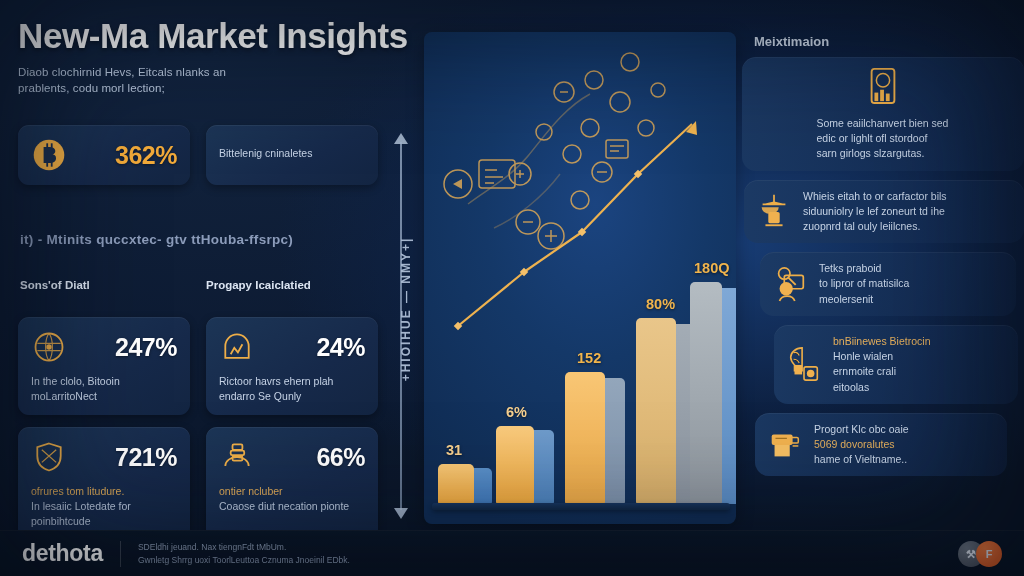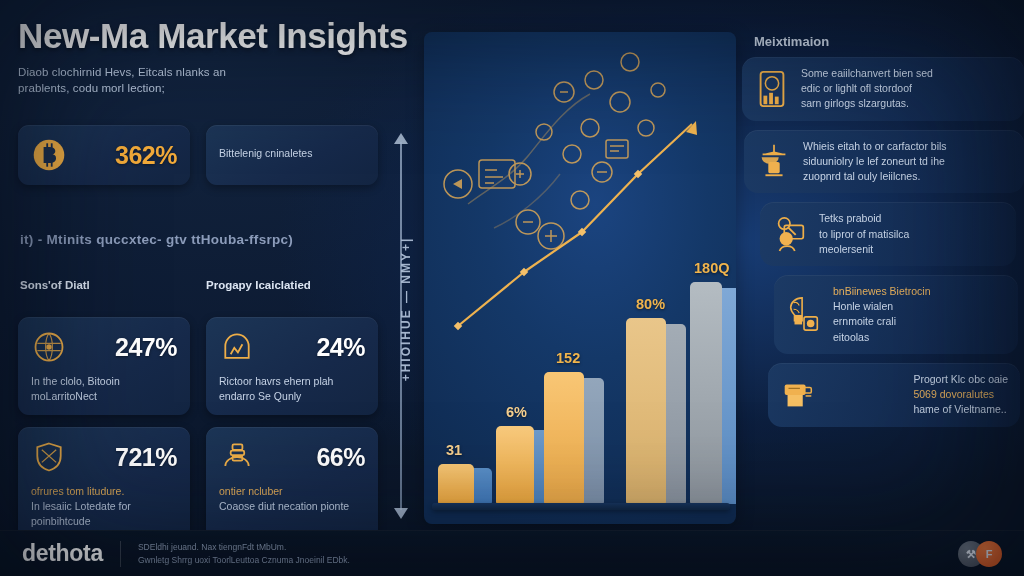--- a/index.html
+++ b/index.html
@@ -98,25 +98,25 @@
   
   .right-col { position:absolute; left:742px; top:34px; width:282px; height:496px; }
   .right-head { font-size:13px; font-weight:bold; color:#cfdaea; margin-left:12px; filter:blur(0.35px); }
   .note-card {
     position:relative; display:flex; align-items:center; gap:10px;
     border-radius:14px; padding:9px 12px 9px 11px;
     background:linear-gradient(100deg, rgba(28,58,100,0.92) 0%, rgba(22,48,88,0.78) 55%, rgba(18,40,76,0.55) 100%);
     box-shadow:inset 0 1px 0 rgba(255,255,255,0.05);
     margin-bottom:9px;
   }
-  .note-card.shift1 { margin-left:0px; width:282px; }
+  .note-card.shift1 { margin-left:0px; width:282px;flex-direction:column; }
   .note-card.shift2 { margin-left:2px; width:280px; }
   .note-card.shift3 { margin-left:18px; width:256px; }
   .note-card.shift4 { margin-left:32px; width:244px; }
-  .note-card.shift5 { margin-left:26px; width:252px;justify-content:space-between; }
+  .note-card.shift5 { margin-left:13px; width:252px; }
   .note-icon { flex:0 0 38px; width:38px; height:40px; }
   .note-icon svg { width:100%; height:100%; display:block; }
   .note-text { font-size:10.5px; line-height:1.45; filter:blur(0.25px); }
   .note-text .hl { color:#e3ae5c; display:block; }
   .note-text .ln { color:#c7d4e6; display:block; }
 
   
   .footer { position:absolute; left:0; bottom:0; width:1024px; height:46px;
     background:linear-gradient(#0a1627,#081221);
     border-top:1px solid rgba(255,255,255,0.05);
@@ -308,27 +308,27 @@
       <div class="bar-front" style="width:36px; height:40px; background:linear-gradient(#f8c877,#f0a93d);"></div>
       <div class="bar-label pale" style="left:8px; bottom:46px;">31</div>
     </div>
 
     <div class="bar-wrap" style="left:64px; width:60px; height:78px;">
       <div class="bar-back" style="left:24px; width:34px; height:74px; background:linear-gradient(#6f9bcb,#4d83bd);"></div>
       <div class="bar-front" style="width:38px; height:78px; background:linear-gradient(#f9cb7e,#f0a93d);"></div>
       <div class="bar-label pale" style="left:10px; bottom:84px;">6%</div>
     </div>
 
-    <div class="bar-wrap" style="left:112px; width:62px; height:132px;text-align:center;">
+    <div class="bar-wrap" style="left:133px; width:62px; height:132px;text-align:center;">
       <div class="bar-back" style="left:26px; width:34px; height:126px; background:linear-gradient(#93a6bb,#7d91aa);"></div>
       <div class="bar-front" style="width:40px; height:132px; background:linear-gradient(#f8c675,#edaa47);"></div>
       <div class="bar-label" style="left:12px; bottom:138px;">152</div>
     </div>
 
-    <div class="bar-wrap" style="left:194px; width:62px; height:186px;">
+    <div class="bar-wrap" style="left:204px; width:62px; height:186px;">
       <div class="bar-back" style="left:26px; width:34px; height:180px; background:linear-gradient(#a3acb5,#8b949f);"></div>
       <div class="bar-front" style="width:40px; height:186px; background:linear-gradient(#e9c68a,#d9b06a);"></div>
       <div class="bar-label" style="left:10px; bottom:192px;">80%</div>
     </div>
 
     <div class="bar-wrap" style="left:258px; width:50px; height:222px;">
       <div class="bar-back" style="left:22px; width:28px; height:216px; background:linear-gradient(#7fa8d6,#5a8cc4);"></div>
       <div class="bar-front" style="width:32px; height:222px; background:linear-gradient(#b4bcc2,#8e969e);"></div>
       <div class="bar-label" style="left:4px; bottom:228px;">180Q</div>
     </div>

